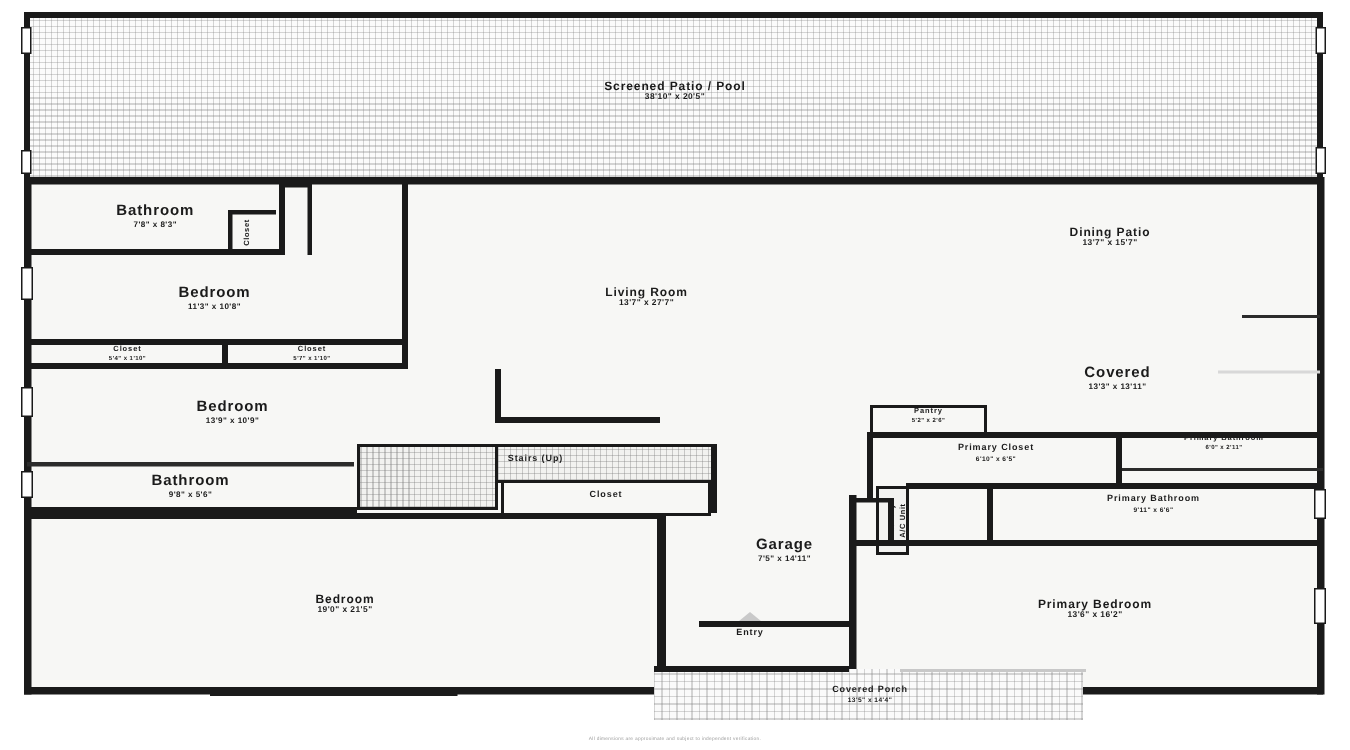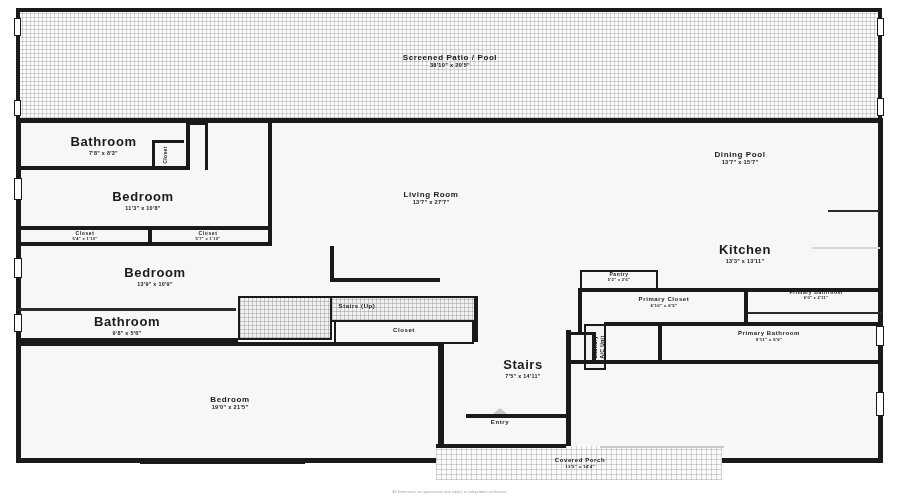--- a/index.html
+++ b/index.html
@@ -6,21 +6,21 @@
   body{width:900px;height:500px;overflow:hidden;font-family:"Liberation Sans",sans-serif;color:#111;}
   #plan{position:relative;width:900px;height:500px;background:#ffffff;}
 
   
   .room{position:absolute;background:#f7f7f5;box-sizing:border-box;}
   .wall{position:absolute;background:#1a1a1a;}
   .thin{position:absolute;background:#2b2b2b;}
   .win{position:absolute;background:#ffffff;border:1px solid #1a1a1a;box-sizing:border-box;}
   .label{position:absolute;text-align:center;line-height:1.15;color:#1b1b1b;
          font-weight:bold;letter-spacing:.6px;white-space:nowrap;}
-  .label .nm{display:block;font-size:13px;}
+  .label .nm{display:block;font-size:10px;}
   .label .dm{display:block;font-size:5.4px;letter-spacing:.3px;font-weight:bold;}
   .label.sm .nm{font-size:6px;}
   .label.sm .dm{font-size:4.4px;}
   .label.xs .nm{font-size:5px;}
   .label.xs .dm{font-size:4px;}
   .label.big .nm{font-size:8px;}
   .label.big .dm{font-size:5.6px;}
 
   
   .patio{background-color:#fbfbfb;
@@ -144,26 +144,26 @@
   </div>
   <div class="wall" style="left:140px;top:458px;width:165px;height:6px;"></div>
 
   <div class="wall" style="left:268px;top:140px;width:4px;height:106px;"></div>
   <div class="label big" style="left:366px;top:190px;width:130px;">
     <span class="nm">Living Room</span>
     <span class="dm">13'7" x 27'7"</span>
   </div>
 
   <div class="label big" style="left:675px;top:150px;width:130px;">
-    <span class="nm">Dining Pool</span>
+    <span class="nm">Dining Patio</span>
     <span class="dm">13'7" x 15'7"</span>
   </div>
 
   <div class="label" style="left:685px;top:243px;width:120px;">
-    <span class="nm">Kitchen</span>
+    <span class="nm">Covered</span>
     <span class="dm">13'3" x 13'11"</span>
   </div>
   <div class="thin" style="left:828px;top:210px;width:52px;height:2px;"></div>
   <div class="thin" style="left:812px;top:247px;width:68px;height:2px;background:#d8d8d8;"></div>
 
   <div class="room" style="left:580px;top:270px;width:78px;height:20px;border:2px solid #1a1a1a;"></div>
   <div class="label xs" style="left:584px;top:272px;width:70px;">
     <span class="nm">Pantry</span>
     <span class="dm">5'2" x 2'6"</span>
   </div>
@@ -194,23 +194,27 @@
 
   <div class="wall" style="left:660px;top:322px;width:222px;height:4px;"></div>
   <div class="wall" style="left:658px;top:322px;width:4px;height:42px;"></div>
   <div class="label sm" style="left:694px;top:330px;width:150px;">
     <span class="nm">Primary Bathroom</span>
     <span class="dm">9'11" x 6'6"</span>
   </div>
   <div class="wall" style="left:568px;top:360px;width:314px;height:4px;"></div>
 
   <div class="wall" style="left:566px;top:330px;width:5px;height:132px;"></div>
+  <div class="label big" style="left:655px;top:398px;width:150px;">
+    <span class="nm">Primary Bedroom</span>
+    <span class="dm">13'6" x 16'2"</span>
+  </div>
 
   <div class="label" style="left:468px;top:358px;width:110px;">
-    <span class="nm">Stairs</span>
+    <span class="nm">Garage</span>
     <span class="dm">7'5" x 14'11"</span>
   </div>
   <div class="wall" style="left:568px;top:332px;width:28px;height:3px;"></div>
   <div class="wall" style="left:592px;top:332px;width:4px;height:32px;"></div>
   <div class="wall" style="left:440px;top:344px;width:4px;height:118px;"></div>
   <div class="wall" style="left:474px;top:296px;width:4px;height:46px;"></div>
 
   <div class="entry-arrow" style="left:489px;top:408px;"></div>
   <div class="label sm" style="left:460px;top:419px;width:80px;">
     <span class="nm">Entry</span>

